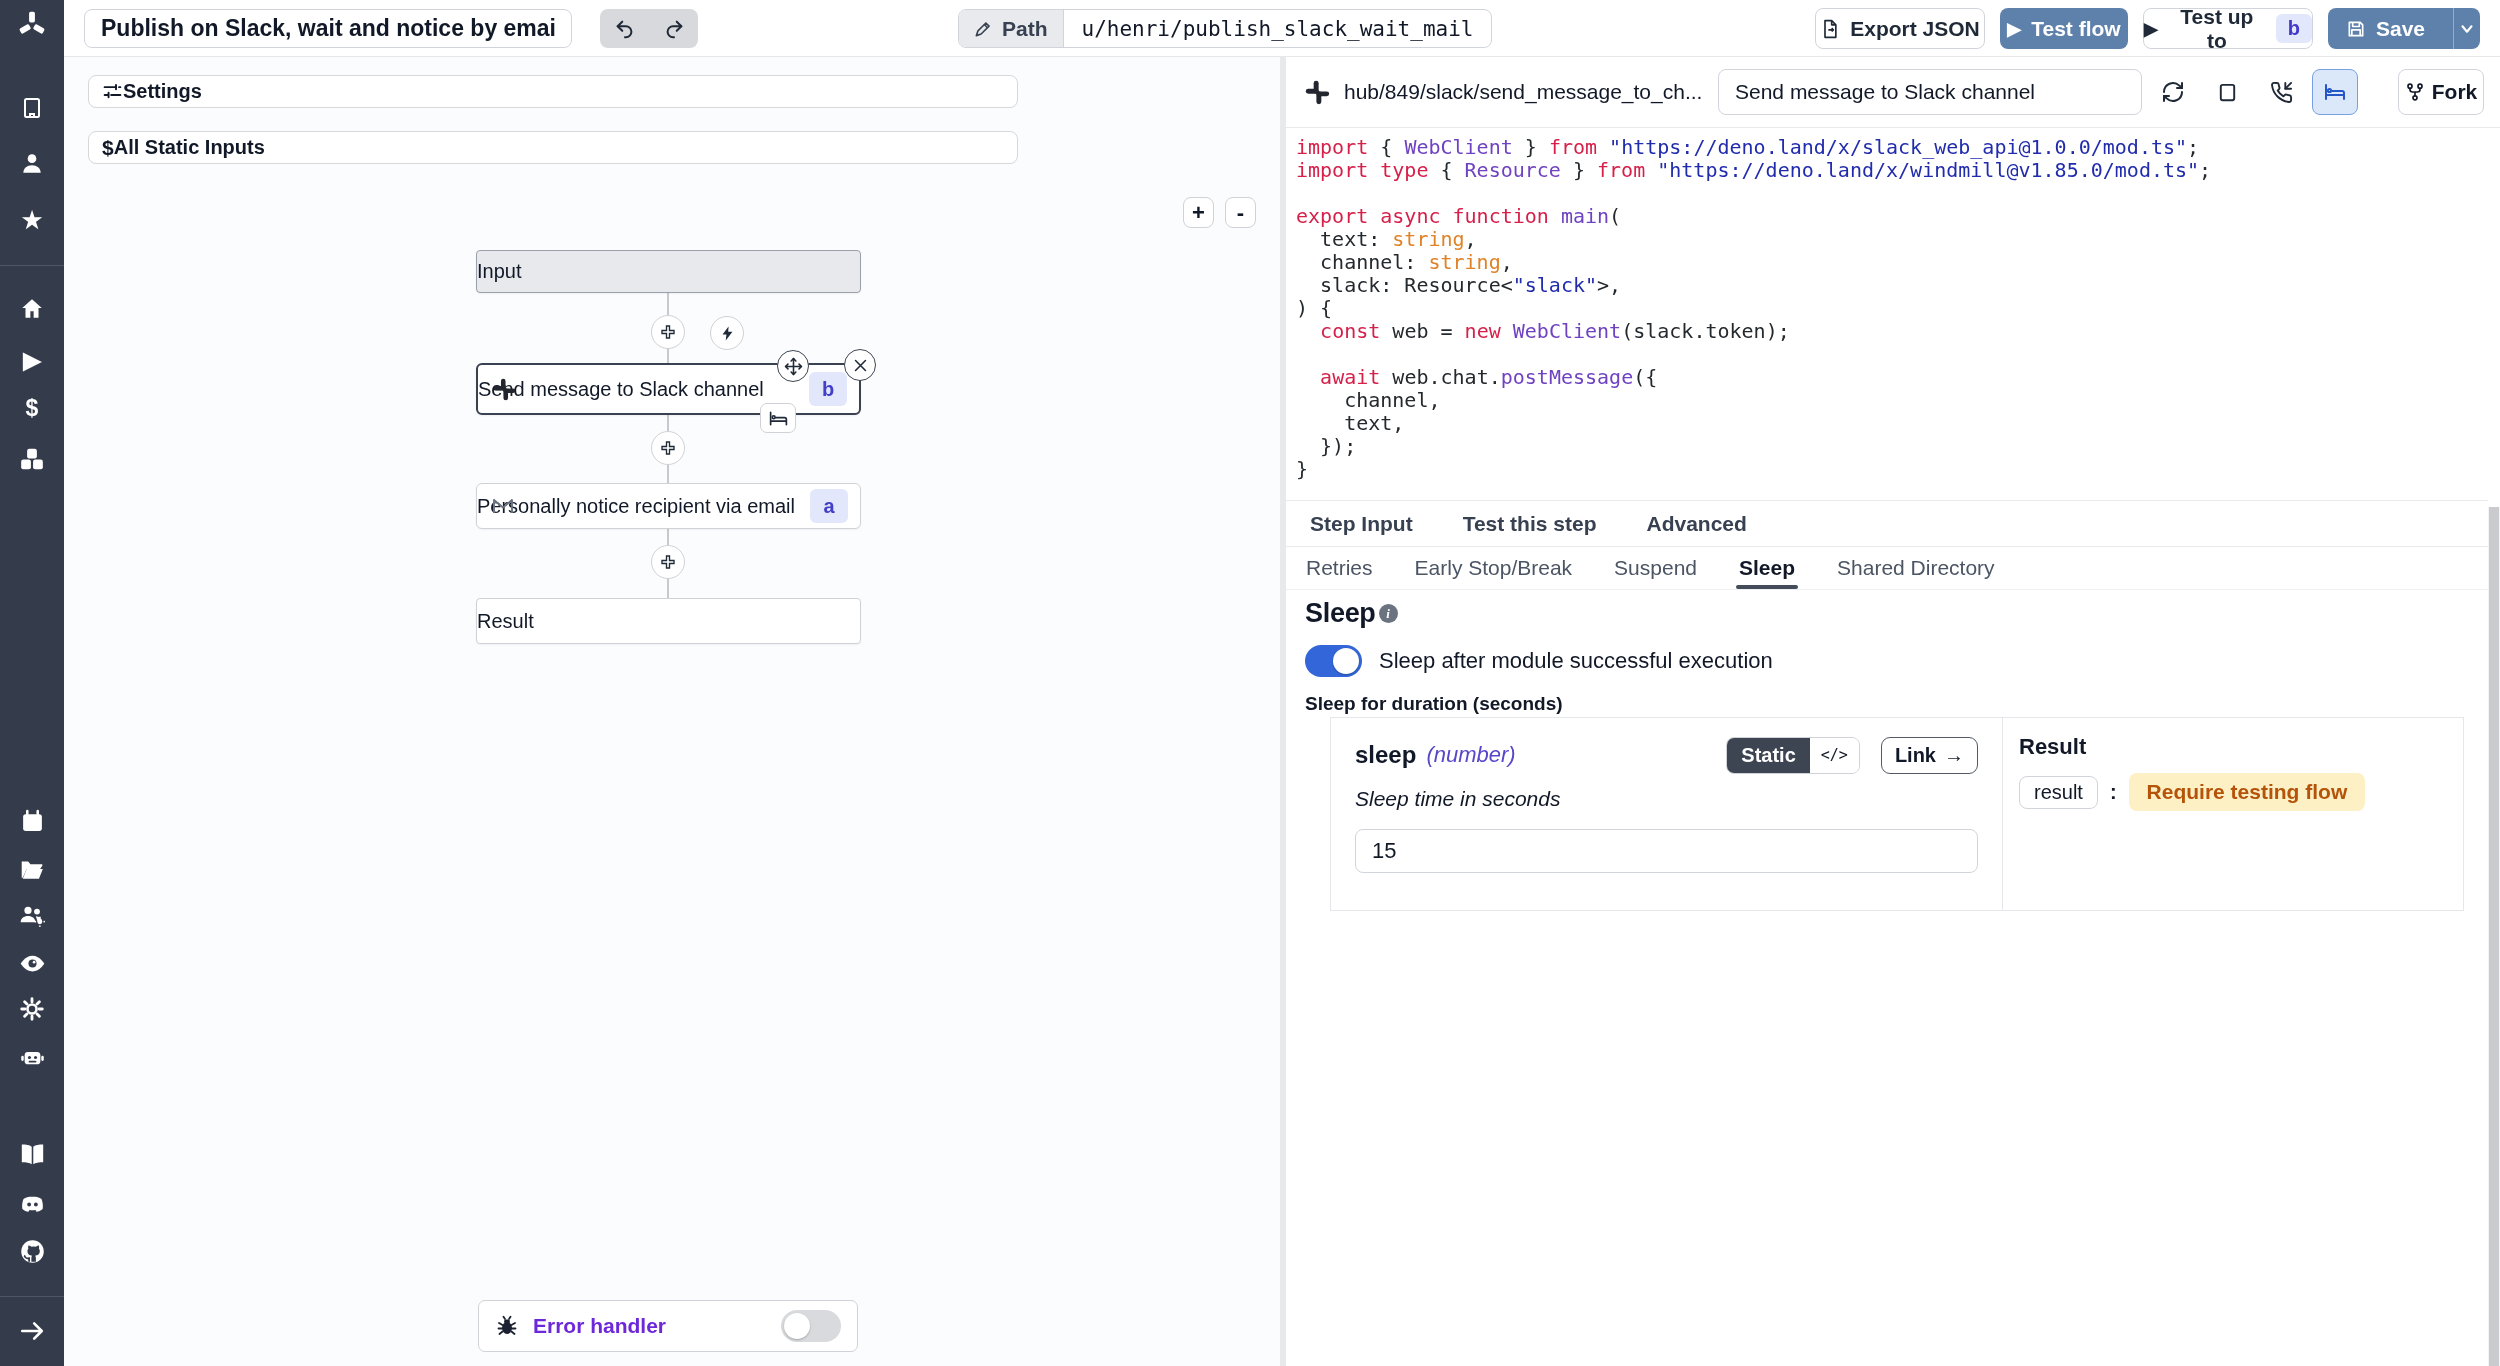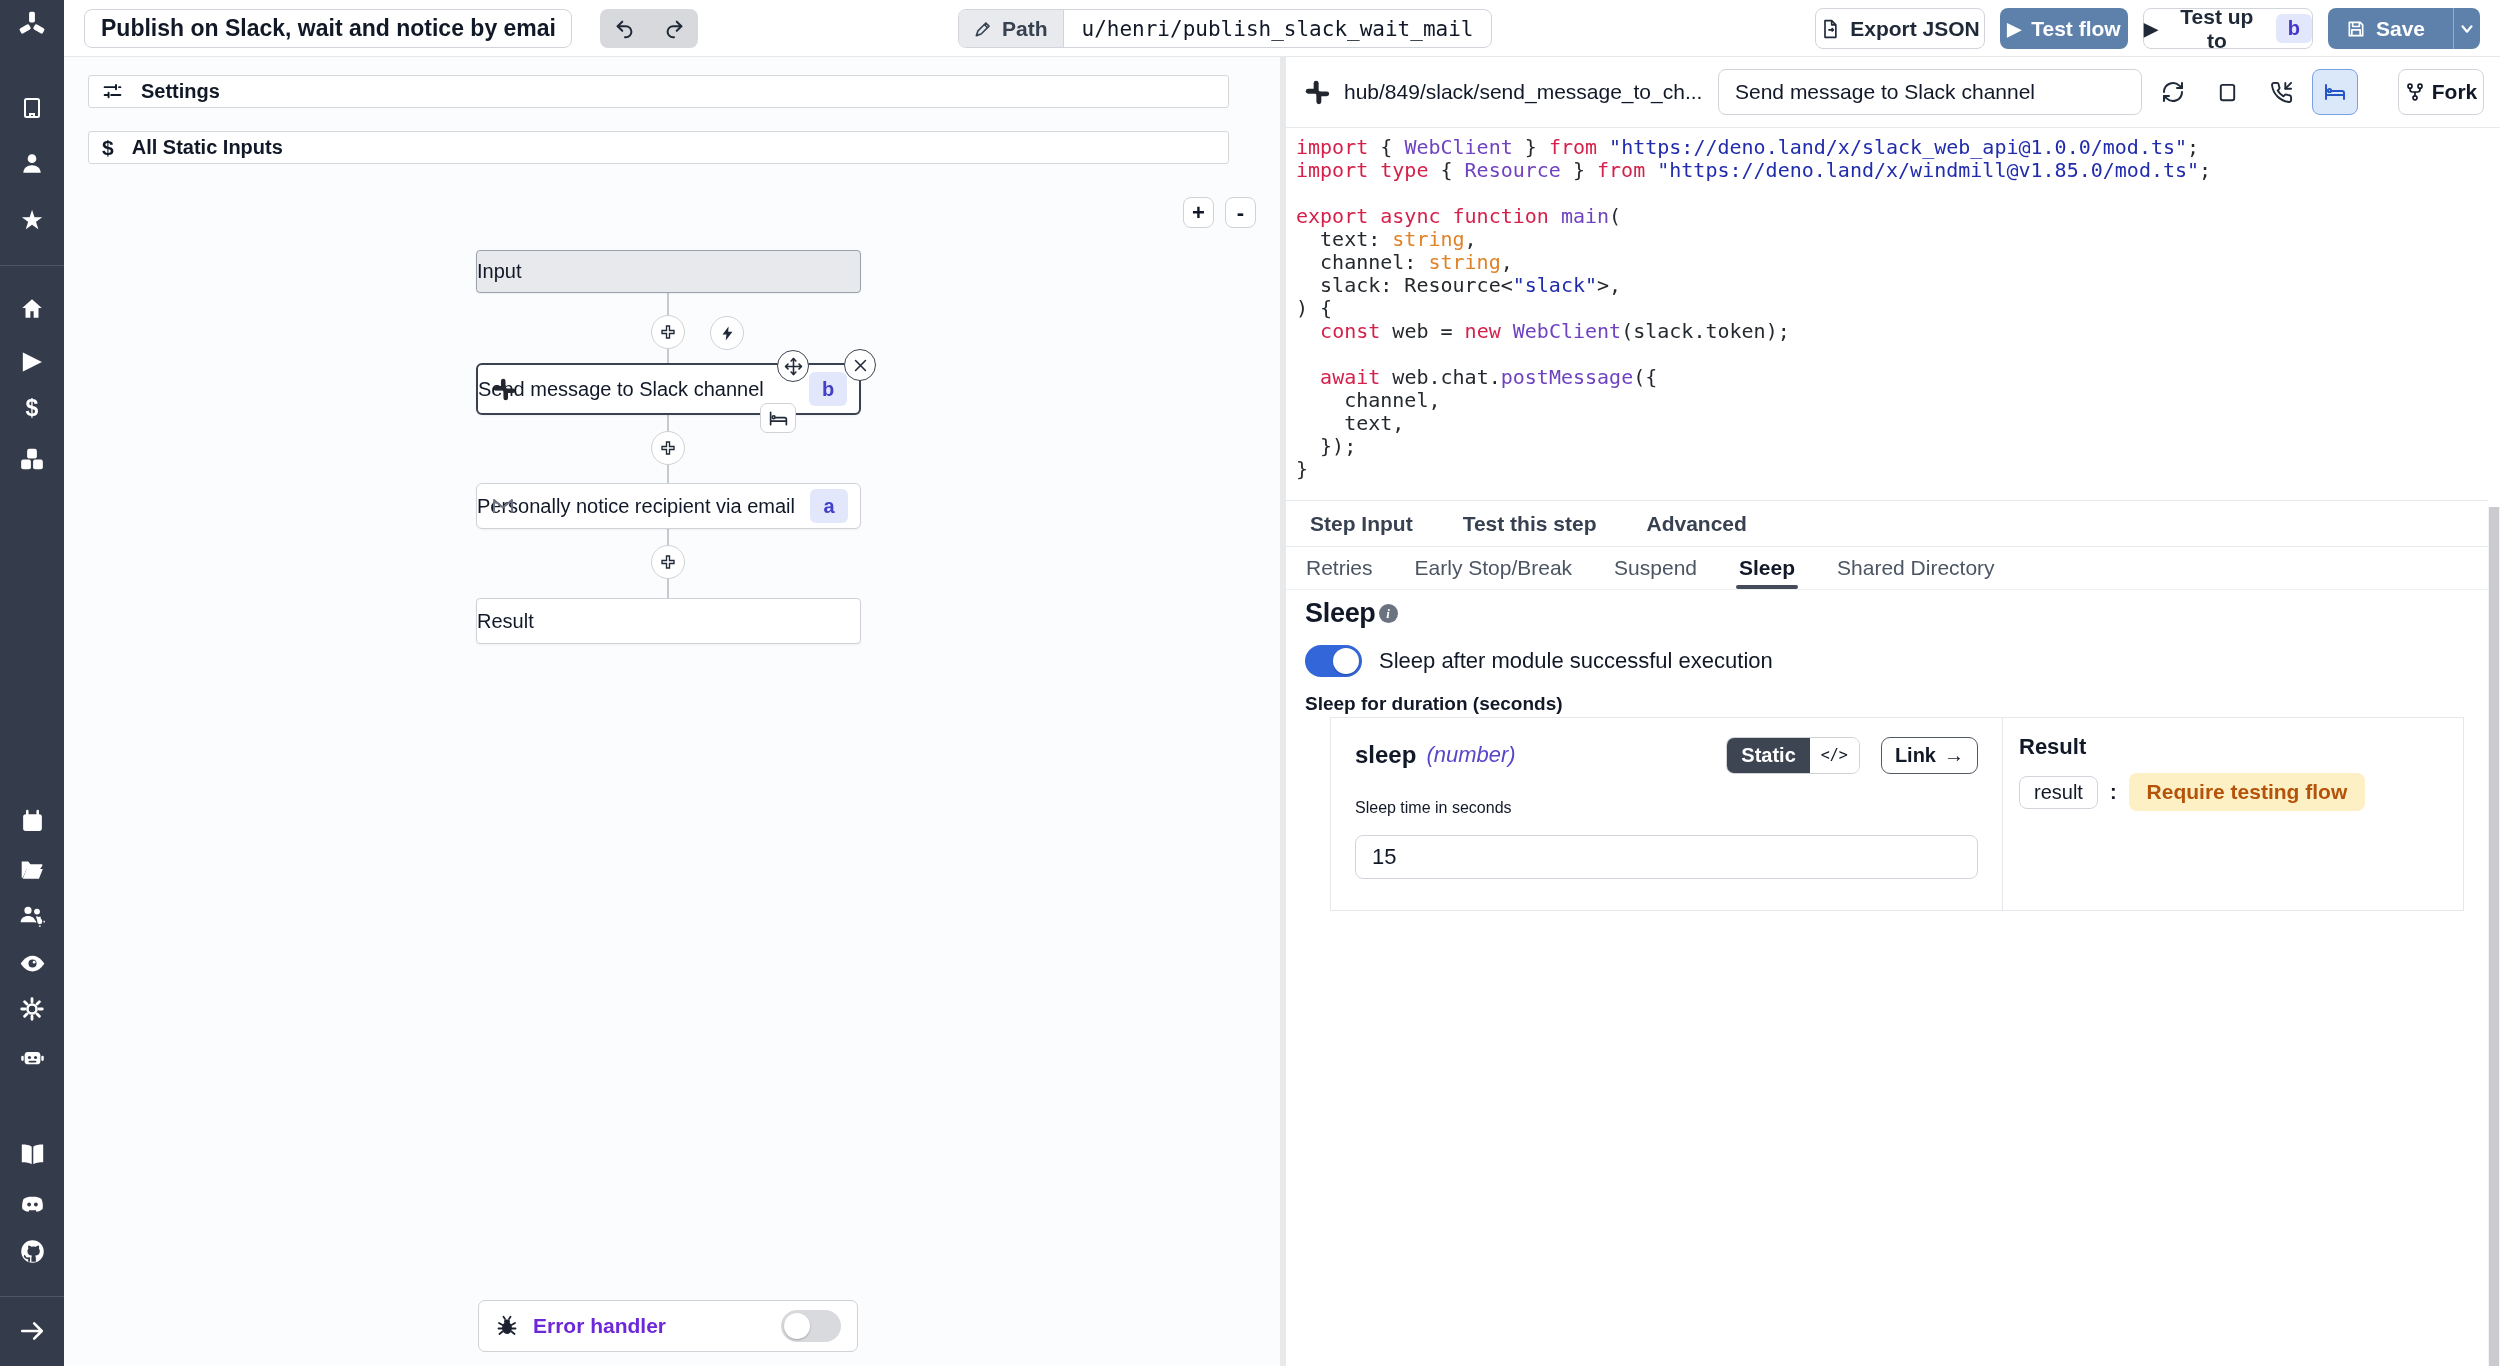--- a/index.html
+++ b/index.html
@@ -38,22 +38,22 @@
   .badge-ind{background:#e3e7fb;color:#4338ca;font-weight:700;padding:3px 12px;border-radius:6px;
     font-size:20px}
   .save-split{display:flex;padding:0;overflow:hidden}
   .save-main{display:flex;align-items:center;gap:10px;padding:0 18px;height:100%}
   .save-chev{width:46px;height:100%;display:flex;align-items:center;justify-content:center;
     border-left:1px solid rgba(255,255,255,.35)}
   .playg{font-size:18px;line-height:1}
 
   
   .flow{position:absolute;left:64px;top:57px;width:1216px;height:1309px;background:#fbfcfd}
-  .bar{position:absolute;left:24px;width:1141px;height:33px;background:#fff;border:1px solid #d6d8db;
-    border-radius:3px;display:flex;align-items:center;gap:18px;padding:0 13px;font-weight:700;
+  .bar{position:absolute;left:24px;width:930px;height:33px;background:#fff;border:1px solid #d6d8db;
+    border-radius:8px;display:flex;align-items:center;gap:0;padding:0 13px;font-weight:700;
     font-size:20px;color:#111827;cursor:pointer}
   .zbtn{position:absolute;width:31px;height:31px;background:#fff;border:1px solid #cfd2d6;
     border-radius:8px;font-size:22px;font-weight:700;color:#111827;display:flex;align-items:center;
     justify-content:center;cursor:pointer}
   .conn{position:absolute;width:2px;background:#c6c9cd}
   .circ{position:absolute;width:34px;height:34px;border-radius:50%;background:#fff;
     border:1px solid #cfd2d6;display:flex;align-items:center;justify-content:center;cursor:pointer}
   .node{position:absolute;left:412px;width:385px;background:#fff;border:1px solid #cfd2d6;
     border-radius:6px;display:flex;align-items:center;cursor:pointer;
     box-shadow:0 1px 2px rgba(0,0,0,.05)}
@@ -132,21 +132,21 @@
   .ftype{font-size:22px;font-style:italic;color:#5747c9;margin-left:10px}
   .seg{display:flex;height:37px;border:1px solid #cfd3d8;border-radius:8px;overflow:hidden;
     margin-left:auto;cursor:pointer}
   .seg .s1{background:#3e4552;color:#fff;font-weight:700;font-size:20px;padding:0 14px;
     display:flex;align-items:center}
   .seg .s2{background:#fff;color:#111827;padding:0 11px;display:flex;align-items:center;
     font-size:15px;font-family:"DejaVu Sans Mono",monospace}
   .lnk{height:37px;border:1.5px solid #525a66;border-radius:9px;padding:0 13px;display:flex;
     align-items:center;gap:8px;font-weight:600;font-size:20px;color:#111827;background:#fff;
     margin-left:21px;cursor:pointer}
-  .fdesc{margin-top:25px;font-size:16px;color:#111827}
+  .fdesc{margin-top:13px;font-size:21px;font-style:italic;color:#111827}
   .finp{margin-top:18px;width:100%;height:44px;border:1px solid #d1d5db;border-radius:8px;
     padding:0 16px;font-size:22px;color:#111827;font-family:"Liberation Sans",sans-serif;outline:none}
   .cright{flex:1;padding:16px 16px}
   .rchead{font-size:22px;font-weight:700;color:#111827}
   .rcrow{display:flex;align-items:center;gap:12px;margin-top:13px}
   .rkey{border:1px solid #d1d5db;border-radius:8px;padding:4px 14px;font-size:20px;color:#111827;background:#fff}
   .rcolon{font-weight:700;font-size:20px;color:#111827}
   .rbadge{background:#fdf0c4;color:#b45309;font-weight:700;font-size:21px;padding:7px 18px;border-radius:8px}
 
   .sbar{position:absolute;right:0;top:450px;width:12px;height:859px;background:#f4f4f4}

